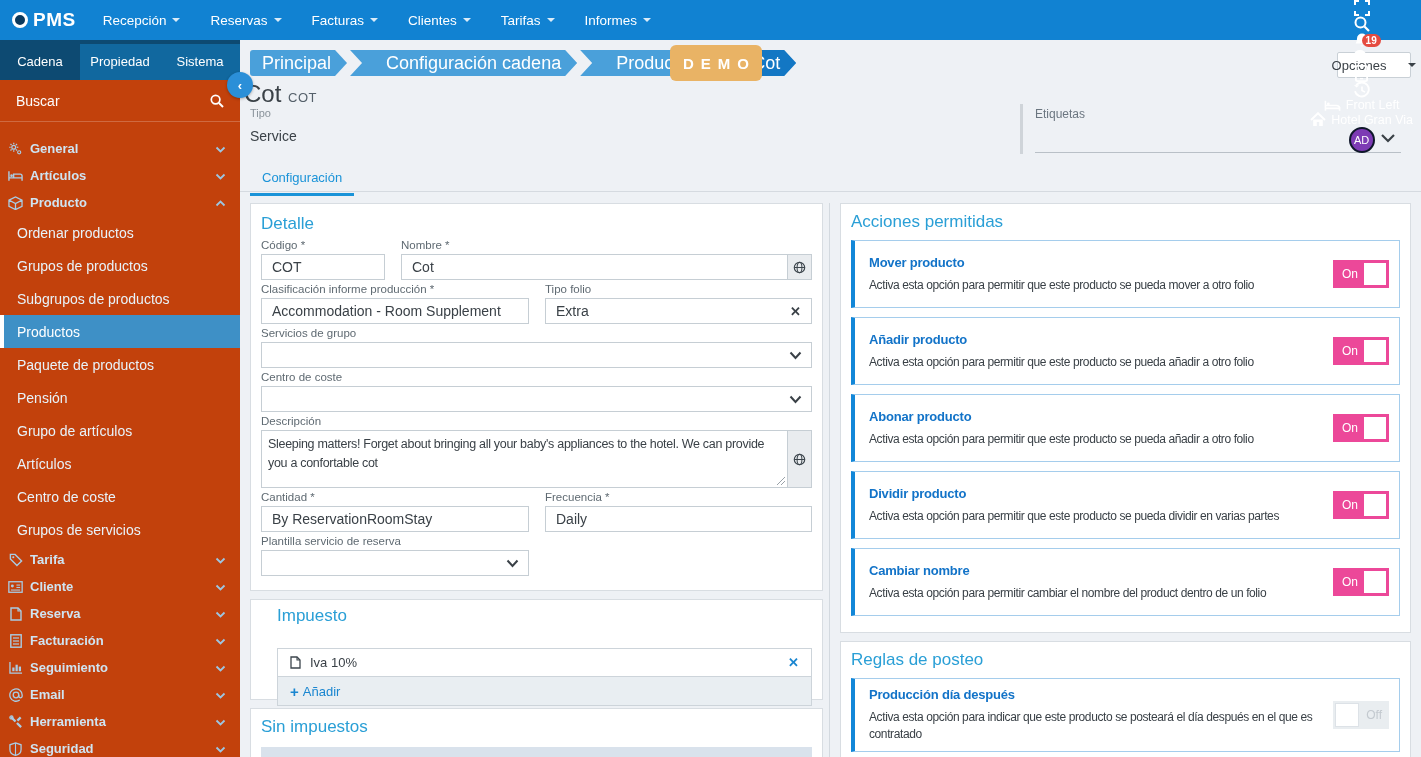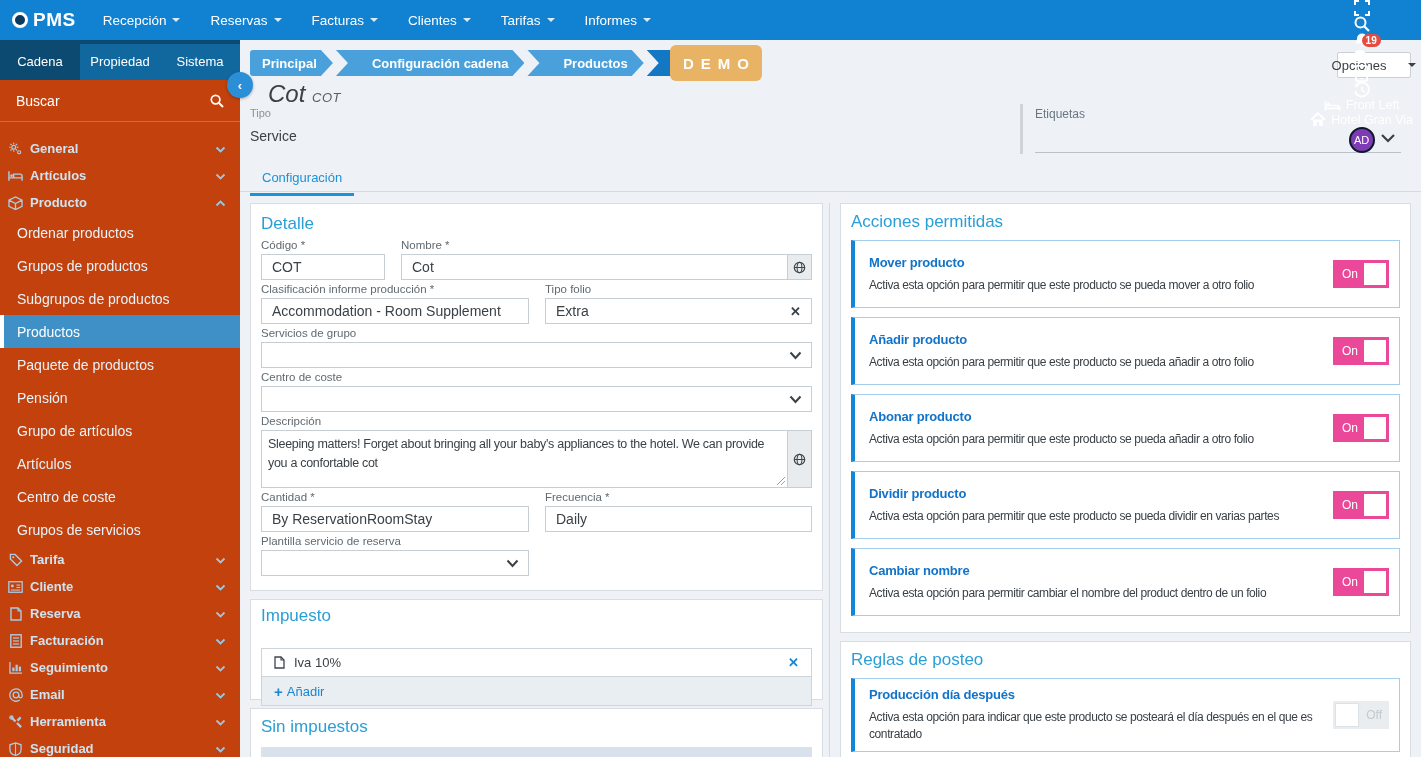--- a/index.html
+++ b/index.html
@@ -35,47 +35,47 @@
   .sm-chev { color:#9cc6e3; }
   .sm-sub { height:33px; display:flex; align-items:center; padding-left:17px; color:#e8f3fa; font-size:14px; cursor:pointer; }
   .sm-sub.active { background:#3e90c6; border-left:4px solid #fff; padding-left:13px; color:#fff; }
 
   .collapse-btn { position:absolute; left:227px; top:72px; width:26px; height:26px; border-radius:50%; background:#2b8fd8; color:#fff; display:flex; align-items:center; justify-content:center; z-index:40; box-shadow:0 1px 3px rgba(0,0,0,.3); font-size:13px; font-weight:bold; cursor:pointer; }
 
   
   .main { position:absolute; left:240px; top:40px; width:1181px; height:717px; overflow:hidden; }
 
   .breadcrumb { position:absolute; left:10px; top:10px; display:flex; }
-  .chip { height:26px; display:flex; align-items:center; color:#fff; font-size:13px; background:#4aa0da; padding:0 16px 0 36px; margin-right:3px; clip-path:polygon(0 0, calc(100% - 12px) 0, 100% 50%, calc(100% - 12px) 100%, 0 100%, 12px 50%); cursor:pointer;font-weight:bold; }
+  .chip { height:26px; display:flex; align-items:center; color:#fff; font-size:18px; background:#4aa0da; padding:0 16px 0 36px; margin-right:3px; clip-path:polygon(0 0, calc(100% - 12px) 0, 100% 50%, calc(100% - 12px) 100%, 0 100%, 12px 50%); cursor:pointer; }
   .chip:first-child { clip-path:polygon(0 0, calc(100% - 12px) 0, 100% 50%, calc(100% - 12px) 100%, 0 100%); padding-left:12px; border-radius:3px 0 0 3px; }
   .chip.last { background:#1377c4; }
 
   .demo { position:absolute; left:430px; top:5px; width:92px; height:36px; background:#e9b365; border-radius:6px; color:#fff; font-weight:bold; font-size:15px; letter-spacing:7px; display:flex; align-items:center; justify-content:center; padding-left:7px; }
 
   .opciones { position:absolute; left:1097px; top:12px; width:74px; height:26px; background:#fff; border:1px solid #c9d0d6; border-radius:2px; font-size:13px; color:#3a4147; display:flex; align-items:center; justify-content:center; gap:22px; cursor:pointer; }
   .opciones .caret2 { width:0; height:0; border-left:4px solid transparent; border-right:4px solid transparent; border-top:4px solid #3a4147; }
 
-  .page-title { position:absolute; left:28px; top:40px; font-size:24px; color:#3a4147;font-style:italic; }
+  .page-title { position:absolute; left:4px; top:40px; font-size:24px; color:#3a4147; }
   .page-code { font-size:13px; color:#55606a; letter-spacing:.5px; }
   .tipo-label { position:absolute; left:10px; top:67px; font-size:11px; color:#8a939b; }
   .tipo-value { position:absolute; left:10px; top:88px; font-size:14px; color:#3a4147; }
 
   .etq-bar { position:absolute; left:780px; top:64px; width:3px; height:50px; background:#cfd4d9; }
   .etq-label { position:absolute; left:795px; top:67px; font-size:12px; color:#6b7680; }
   .etq-line { position:absolute; left:795px; top:112px; width:366px; border-bottom:1px solid #b9c0c7; }
   .etq-chev { position:absolute; left:1140px; top:90px; color:#3a4147; }
 
   .tab-row { position:absolute; left:0; top:124px; width:1313px; height:28px; border-bottom:1px solid #d5dae0; }
   .tab-item { position:absolute; left:10px; top:0px; padding:6px 12px 8px; color:#1a93d8; font-size:13px; border-bottom:3px solid #1a93d8; cursor:pointer; }
 
   .card { position:absolute; background:#fff; border:1px solid #d8dde2; }
   .card h2 { font-size:17px; font-weight:normal; color:#2a9fd6; }
   .card-detalle { left:10px; top:163px; width:573px; height:388px; }
   .card-detalle h2 { padding:10px 10px 2px; }
-  .card-impuesto { left:10px; top:559px; width:573px; height:101px; }
+  .card-impuesto { left:10px; top:559px; width:573px; height:101px;padding-left:16px; }
   .card-impuesto h2 { padding:6px 10px 8px; }
   .card-sinimp { left:10px; top:668px; width:573px; height:120px; }
   .card-sinimp h2 { padding:8px 10px 10px; }
   .col-divider { position:absolute; left:589px; top:163px; width:1px; height:554px; background:#d3d9df; }
   .card-acciones { left:600px; top:163px; width:571px; height:430px; }
   .card-acciones h2 { padding:8px 10px 8px; }
   .card-reglas { left:600px; top:601px; width:571px; height:180px; }
   .card-reglas h2 { padding:8px 10px 8px; }
 
   

